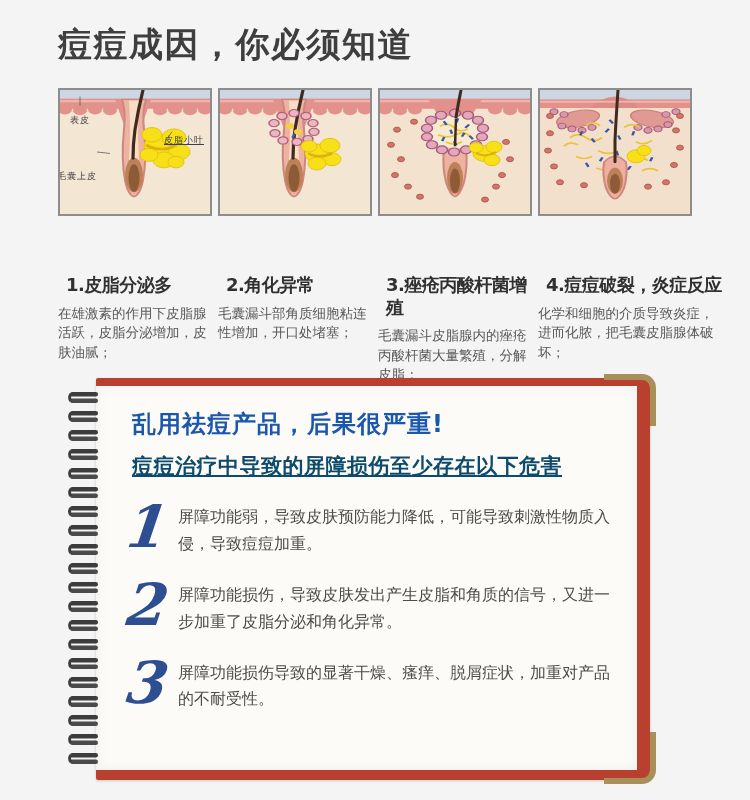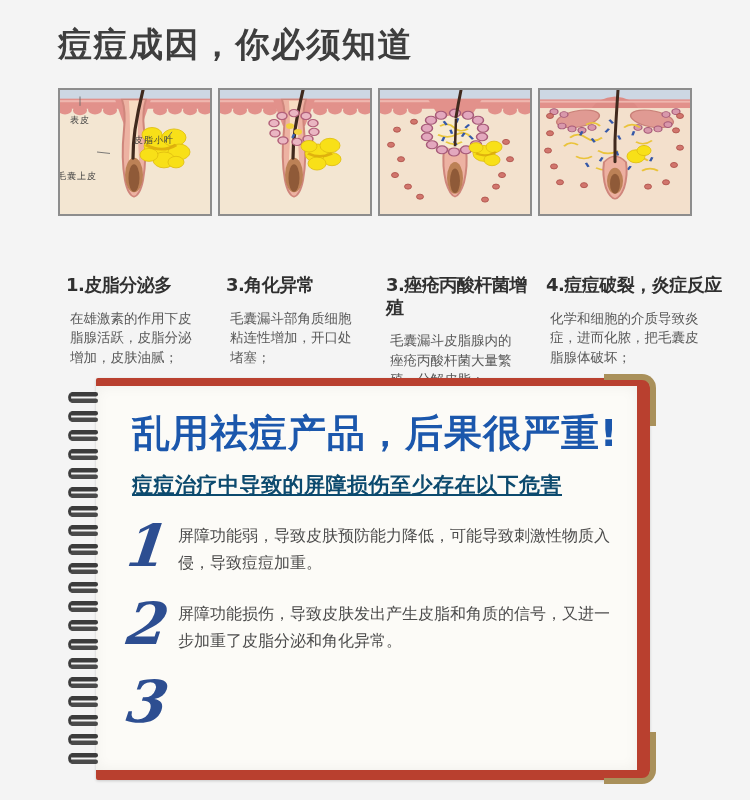--- a/index.html
+++ b/index.html
@@ -19,33 +19,33 @@
 
   
   .panels { position:absolute; left:58px; top:88px; display:flex; gap:6px; }
   .panel {
     width:154px; height:128px; border:2px solid #8d8d8d;
     background:#f3e6d2; position:relative; overflow:hidden; flex:none;
   }
   .panel svg { display:block; width:100%; height:100%; }
   .lbl { position:absolute; font-size:9px; color:#3f3f3f; letter-spacing:1px; white-space:nowrap; }
   .lbl-epidermis { left:10px; top:24px; }
-  .lbl-lobule   { left:74px; top:44px; }
+  .lbl-lobule   { left:104px; top:44px;text-decoration:underline; }
   .lbl-fepi     { left:-3px; top:80px; }
 
   
   .captions { position:absolute; left:58px; top:274px; display:flex; gap:6px; }
   .caption { width:154px; flex:none; }
   .caption:last-child { width:176px; }
   .caption h3 {
     margin:0 0 7px 8px; font-size:18px; line-height:1.25;
     font-weight:700; color:#303030; letter-spacing:-0.5px;
   }
   .caption:last-child h3 { white-space:nowrap; }
-  .caption p { margin:12px; font-size:13.5px; line-height:1.45; color:#585858; }
+  .caption p { margin:0; font-size:13.5px; line-height:1.45; color:#585858; }
 
   
   .notebook { position:absolute; left:60px; top:378px; width:590px; height:402px; }
   .cover {
     position:absolute; left:36px; top:0; width:554px; height:402px;
     background:#b9402f; border-radius:2px 9px 9px 2px;
     box-shadow:0 1px 3px rgba(0,0,0,.18);
   }
   .sheet {
     position:absolute; left:36px; top:8px; width:541px; height:384px;
@@ -57,21 +57,21 @@
     top:-4px; right:-6px;
     border-top:6px solid #a9905a; border-right:6px solid #a9905a;
     border-top-right-radius:14px;
   }
   .corner-br {
     bottom:-4px; right:-6px;
     border-bottom:6px solid #a9905a; border-right:6px solid #a9905a;
     border-bottom-right-radius:14px;
   }
   .nb-title {
-    margin:22px 0 12px 36px; font-size:38px; font-weight:700;
+    margin:22px 0 12px 36px; font-size:24px; font-weight:700;
     color:#1b57ac; letter-spacing:1px;
   }
   .nb-subtitle {
     margin:12px 0 0 36px; font-size:21px; font-weight:600;
     color:#0c4a6e; letter-spacing:0.5px;text-decoration:underline;
   }
   .points { margin:20px 0 0 28px; }
   .point { display:flex; align-items:flex-start; margin-bottom:20px; }
   .num {
     flex:none; width:48px; text-align:center;
@@ -331,21 +331,21 @@
       </svg>
     </figure>
   </div>
 
   <div class="captions">
     <div class="caption">
       <h3>1.皮脂分泌多</h3>
       <p>在雄激素的作用下皮脂腺活跃，皮脂分泌增加，皮肤油腻；</p>
     </div>
     <div class="caption">
-      <h3>3.角化异常</h3>
+      <h3>2.角化异常</h3>
       <p>毛囊漏斗部角质细胞粘连性增加，开口处堵塞；</p>
     </div>
     <div class="caption">
       <h3>3.痤疮丙酸杆菌增殖</h3>
       <p>毛囊漏斗皮脂腺内的痤疮丙酸杆菌大量繁殖，分解皮脂；</p>
     </div>
     <div class="caption">
       <h3>4.痘痘破裂，炎症反应</h3>
       <p>化学和细胞的介质导致炎症，进而化脓，把毛囊皮脂腺体破坏；</p>
     </div>
@@ -360,20 +360,21 @@
         <div class="point">
           <span class="num">1</span>
           <p>屏障功能弱，导致皮肤预防能力降低，可能导致刺激性物质入侵，导致痘痘加重。</p>
         </div>
         <div class="point">
           <span class="num">2</span>
           <p>屏障功能损伤，导致皮肤发出产生皮脂和角质的信号，又进一步加重了皮脂分泌和角化异常。</p>
         </div>
         <div class="point">
           <span class="num">3</span>
+          <p>屏障功能损伤导致的显著干燥、瘙痒、脱屑症状，加重对产品的不耐受性。</p>
         </div>
       </div>
     </div>
     <svg class="spiral" viewBox="0 0 40 372">
       <defs>
         <g id="ring">
           <rect x="4" y="0" width="28" height="4.5" rx="2.2" fill="#3c3c3c"></rect>
           <rect x="4" y="6.5" width="28" height="4.5" rx="2.2" fill="#4a4a4a"></rect>
           <path d="M5,2 A5.5,5.5 0 0 0 5,9" fill="none" stroke="#3c3c3c" stroke-width="3"></path>
         </g>

